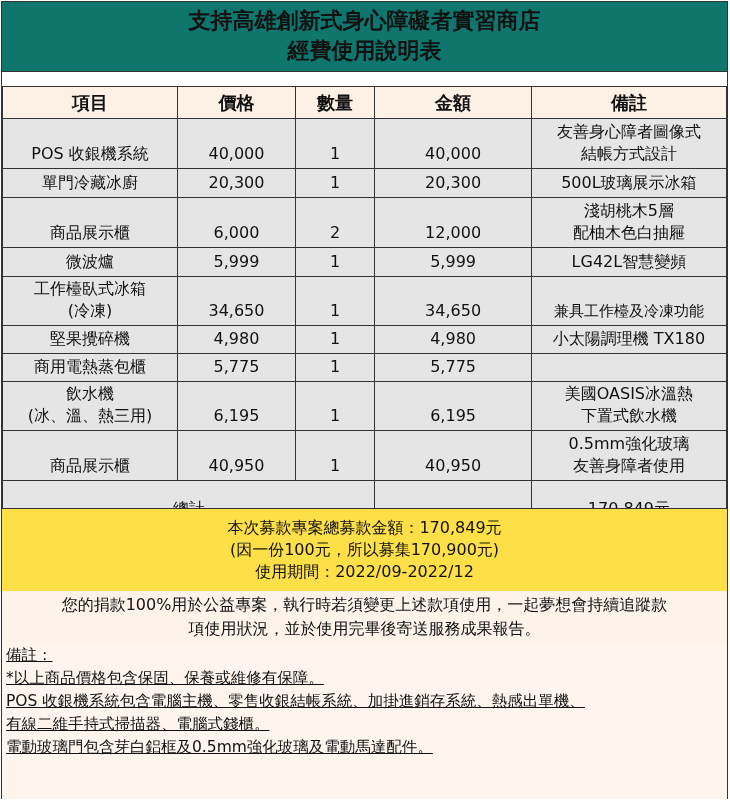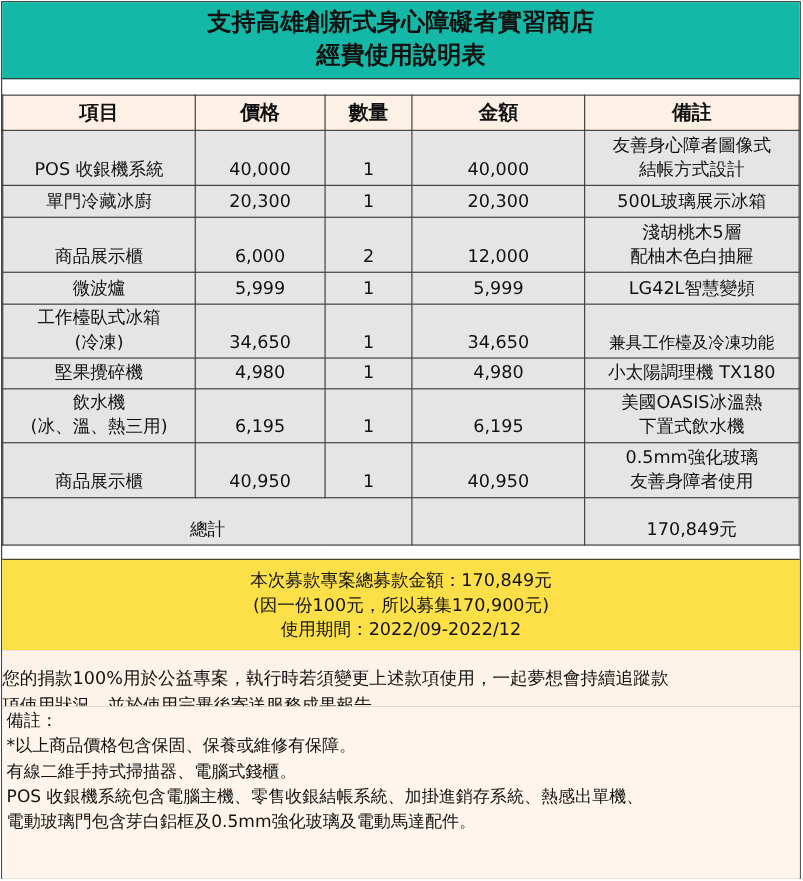--- a/index.html
+++ b/index.html
@@ -1,38 +1,38 @@
 <!DOCTYPE html>
 <html><head>
 <meta charset="utf-8">
 <style>
   html, body { margin: 0; padding: 0; background: #ffffff; }
   body { width: 730px; height: 801px; position: relative; overflow: hidden;
          font-family: "DejaVu Sans", "Liberation Sans", sans-serif; color: #111; }
   .sheet { position: absolute; left: 1px; top: 1px; width: 727px; height: 798px;
            border: 1.5px solid #333; box-sizing: border-box; }
   .title { position: absolute; left: 0; top: 0; width: 100%; height: 70px;
-           background: #14b8a6; border-bottom: 1.5px solid #333; box-sizing: border-box;
+           background: #0f766e; border-bottom: 1.5px solid #333; box-sizing: border-box;
            text-align: center; font-size: 22px; font-weight: bold; line-height: 30px; padding-top: 4px; }
   table.grid { position: absolute; left: 0; top: 84px; border-collapse: collapse; table-layout: fixed; }
   table.grid td, table.grid th { border: 1.3px solid #333; padding: 0 4px; font-size: 16px;
            line-height: 22px; vertical-align: bottom; text-align: center; box-sizing: border-box; }
   table.grid th { background: #fdf1e6; font-weight: bold; font-size: 18px; vertical-align: middle; height: 32px; }
   table.grid td { background: #e5e5e5; padding-bottom: 3px; margin-left: 36px; }
   td.price { text-align: left; padding-left: 28px; }
   td.amount { text-align: left; padding-left: 50px; }
   td.empty { }
   .summary { position: absolute; left: 0; top: 506px; width: 100%; height: 84px;
              background: #fde047; border-top: 1.5px solid #333; border-bottom: 1.5px solid #333;
              box-sizing: border-box; text-align: center; font-size: 16px; line-height: 22px; padding-top: 8px; }
   .notice { position: absolute; left: 0; top: 589px; width: 100%; height: 52px;
             background: #fdf3e9; border-bottom: 1.5px solid #333; box-sizing: border-box;
-            text-align: left; font-size: 16px; line-height: 24px; padding-top: 14px; }
+            text-align: center; font-size: 16px; line-height: 24px; padding-top: 2px; }
   .notes { position: absolute; left: 0; top: 640px; width: 100%; height: 157px;
-           background: #fff5ec; box-sizing: border-box; padding: 2px 4px; font-size: 15.5px; line-height: 23px; }
+           background: #fff5ec; box-sizing: border-box; padding: 2px 4px; font-size: 15.5px; line-height: 23px; text-decoration: underline; }
   .notes div { white-space: nowrap; }
 </style>
 </head>
 <body>
 
 <div class="sheet">
   <div class="title">
     <div>支持高雄創新式身心障礙者實習商店</div>
     <div>經費使用說明表</div>
   </div>
@@ -99,20 +99,27 @@
         <td class="amount">34,650</td>
         <td style="font-size:15px;padding:0 1px 3px">兼具工作檯及冷凍功能</td>
       </tr>
       <tr style="height:28px">
         <td>堅果攪碎機</td>
         <td class="price">4,980</td>
         <td>1</td>
         <td class="amount">4,980</td>
         <td>小太陽調理機 TX180</td>
       </tr>
+      <tr style="height:28px">
+        <td>商用電熱蒸包櫃</td>
+        <td class="price">5,775</td>
+        <td>1</td>
+        <td class="amount">5,775</td>
+        <td></td>
+      </tr>
       <tr style="height:49px">
         <td>
             <div>飲水機</div>
             <div>(冰、溫、熱三用)</div>
           </td>
         <td class="price">6,195</td>
         <td>1</td>
         <td class="amount">6,195</td>
         <td>
             <div>美國OASIS冰溫熱</div>
@@ -144,17 +151,17 @@
   </div>
 
   <div class="notice">
     <div>您的捐款100%用於公益專案，執行時若須變更上述款項使用，一起夢想會持續追蹤款</div>
     <div>項使用狀況，並於使用完畢後寄送服務成果報告。</div>
   </div>
 
   <div class="notes">
     <div>備註：</div>
     <div>*以上商品價格包含保固、保養或維修有保障。</div>
+    <div>POS 收銀機系統包含電腦主機、零售收銀結帳系統、加掛進銷存系統、熱感出單機、</div>
     <div>有線二維手持式掃描器、電腦式錢櫃。</div>
-    <div>POS 收銀機系統包含電腦主機、零售收銀結帳系統、加掛進銷存系統、熱感出單機、</div>
     <div>電動玻璃門包含芽白鋁框及0.5mm強化玻璃及電動馬達配件。</div>
   </div>
 </div>
 
 </body></html>

